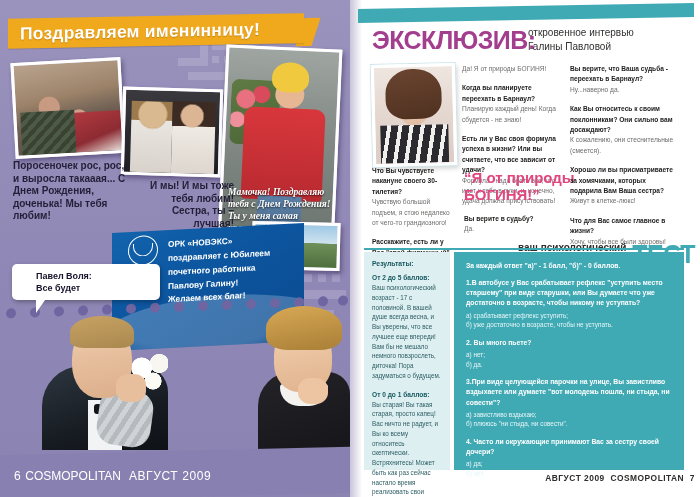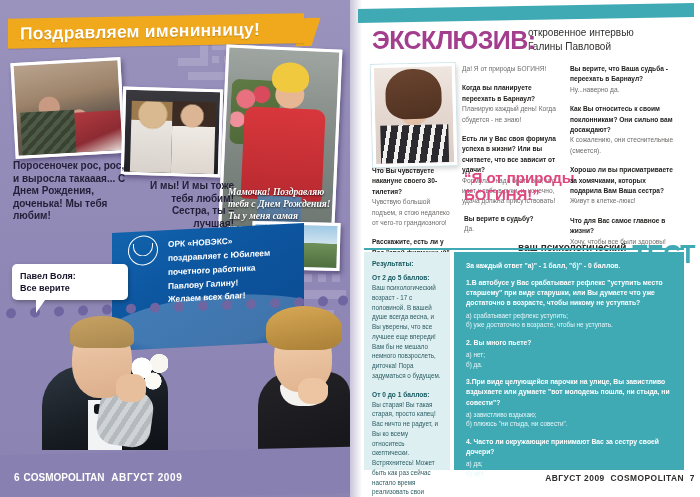--- a/index.html
+++ b/index.html
@@ -74,21 +74,21 @@
      transform:skewY(-3deg);overflow:hidden;}
   .bp-swoosh{position:absolute;left:-10%;bottom:-36%;width:140%;height:78%;
      background:radial-gradient(ellipse at 40% 0%,rgba(255,255,255,.22) 0 42%,transparent 60%);
      border-radius:50% 50% 0 0;}
   .bp-logo{position:absolute;left:16px;top:4px;width:28px;height:28px;border:1.6px solid #ffffff;border-radius:50%;}
   .bp-logo:after{content:"";position:absolute;left:4px;top:7px;width:18px;height:12px;
      border:1.6px solid #ffffff;border-top:none;border-radius:0 0 12px 12px;}
   .bp-text{position:absolute;left:56px;top:8px;width:132px;color:#ffffff;font-weight:bold;font-size:8.4px;line-height:1.65;}
 
   
-  .bubble{position:absolute;border-radius:5px;padding:6px 8px;line-height:1.35;}
+  .bubble{position:absolute;border-radius:5px;padding:6px 24px;line-height:1.35;}
   .bub-white{background:#ffffff;color:#16122a;box-shadow:1px 2px 4px rgba(0,0,0,.3);}
   .bub-white:after{content:"";position:absolute;left:24px;bottom:-13px;border-width:13px 9px 0 0;border-style:solid;border-color:#ffffff transparent transparent transparent;}
   .bub-yellow{background:#f0a81c;color:#1b1405;box-shadow:1px 2px 4px rgba(0,0,0,.3);}
   .bub-yellow:after{content:"";position:absolute;left:12px;top:-13px;border-width:0 0 14px 16px;border-style:solid;border-color:transparent transparent #f0a81c transparent;}
   .bub-pavel{left:12px;top:264px;width:100px;font-size:9px;font-weight:bold;}
   .bub-pavel .big{font-size:10.4px;}
   .bub-baskov{left:168px;top:414px;width:96px;font-size:9px;font-weight:bold;}
   .bub-baskov .big{font-size:12.6px;}
 
   
@@ -112,21 +112,21 @@
   .cb-collar{position:absolute;left:22px;bottom:46px;width:48px;height:22px;background:#f3f2ee;border-radius:4px 4px 22px 22px;}
   .cb-head{position:absolute;left:16px;top:24px;width:58px;height:68px;background:linear-gradient(170deg,#f3d0ae 0%,#e0b38e 100%);border-radius:46% 46% 42% 42%;}
   .cb-hair{position:absolute;left:8px;top:6px;width:76px;height:44px;background:linear-gradient(170deg,#d8a955 0%,#a97f37 100%);border-radius:52% 52% 30% 30%;}
   .cb-hand{position:absolute;left:40px;top:78px;width:30px;height:26px;background:#eec5a2;border-radius:42%;}
 
   
   .strip{position:absolute;left:0;top:298px;width:350px;height:18px;transform:skewY(-2.2deg);}
   .strip i{position:absolute;top:4px;width:10px;height:10px;border-radius:50%;background:#6f66a1;}
 
   .lp-footer{position:absolute;left:0;bottom:0;width:350px;height:46px;background:#8880b0;transform:skewY(-1.4deg);}
-  .lp-footer-txt{position:absolute;left:14px;bottom:14px;color:#ffffff;font-size:10px;font-weight:bold;letter-spacing:.6px;}
+  .lp-footer-txt{position:absolute;left:14px;bottom:14px;color:#ffffff;font-size:12px;font-weight:normal;letter-spacing:.6px;}
   .lp-footer-txt .mag{letter-spacing:0px;}
 
   
   .page-right{position:absolute;left:350px;top:0;width:361px;height:497px;background:#ffffff;overflow:hidden;}
   .rp-teal-top{position:absolute;left:8px;top:6px;width:336px;height:14px;background:#3fa9b4;transform:skewY(-1deg);}
   .rp-gut{position:absolute;left:0;top:0;width:12px;height:497px;background:linear-gradient(90deg,#c9c4d8 0%,#e9e7ef 60%,#ffffff 100%);}
   .rp-right-edge{position:absolute;right:0;top:0;width:8px;height:497px;background:linear-gradient(90deg,#ffffff 0%,#d8d4e2 100%);}
 
   .excl{position:absolute;left:22px;top:26px;color:#a33d8e;font-weight:bold;font-size:25px;letter-spacing:-.6px;}
   .excl-sub{position:absolute;left:178px;top:26px;color:#33312f;font-weight:normal;font-size:10px;line-height:1.35;width:150px;}
@@ -273,21 +273,21 @@
     <div class="celeb celeb-baskov">
       <div class="cb-body"></div>
         <div class="cb-collar"></div>
       <div class="cb-head"></div>
         <div class="cb-hair"></div>
         <div class="cb-hand"></div>
     </div>
 
     <div class="bubble bub-white bub-pavel">
       <div>Павел Воля:</div>
-      <div>Все верите</div>
+      <div>Все будет</div>
     </div>
 
     <div class="lp-footer"></div>
     <div class="lp-footer-txt">
       <span>6</span>
       <span class="mag">COSMOPOLITAN</span>
       &nbsp;<span>АВГУСТ 2009</span>
     </div>
   </div>
 

